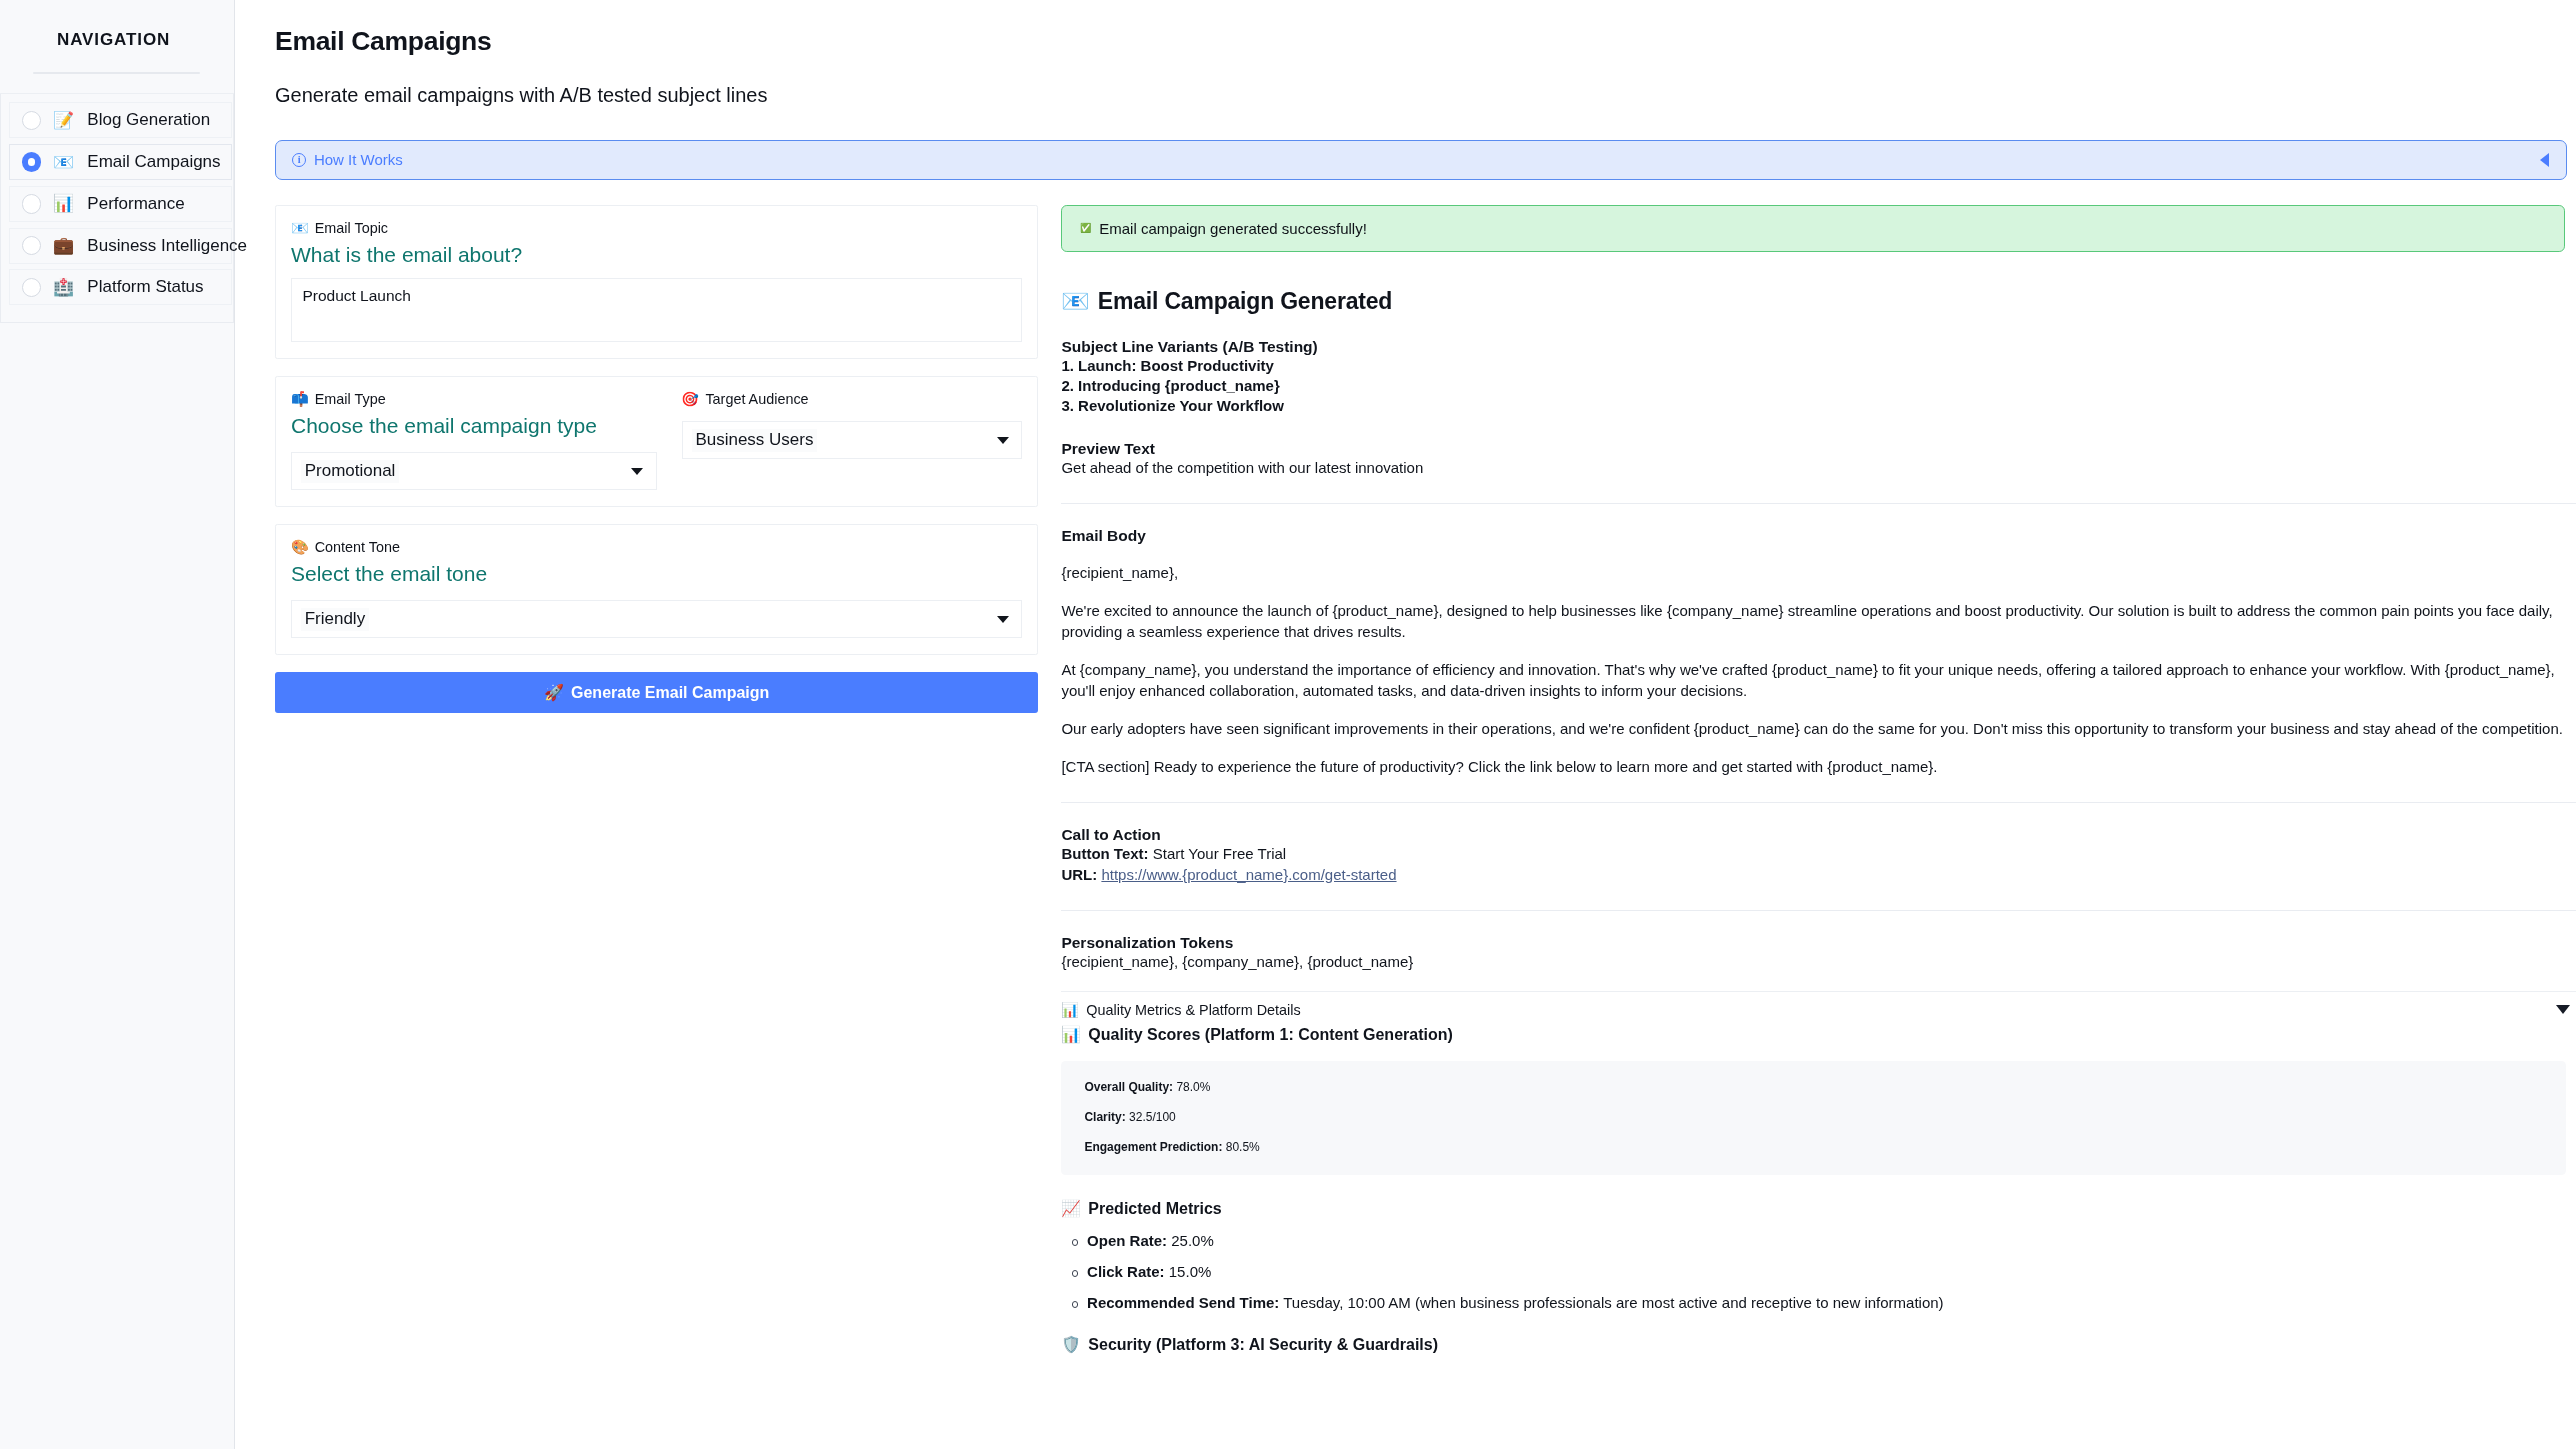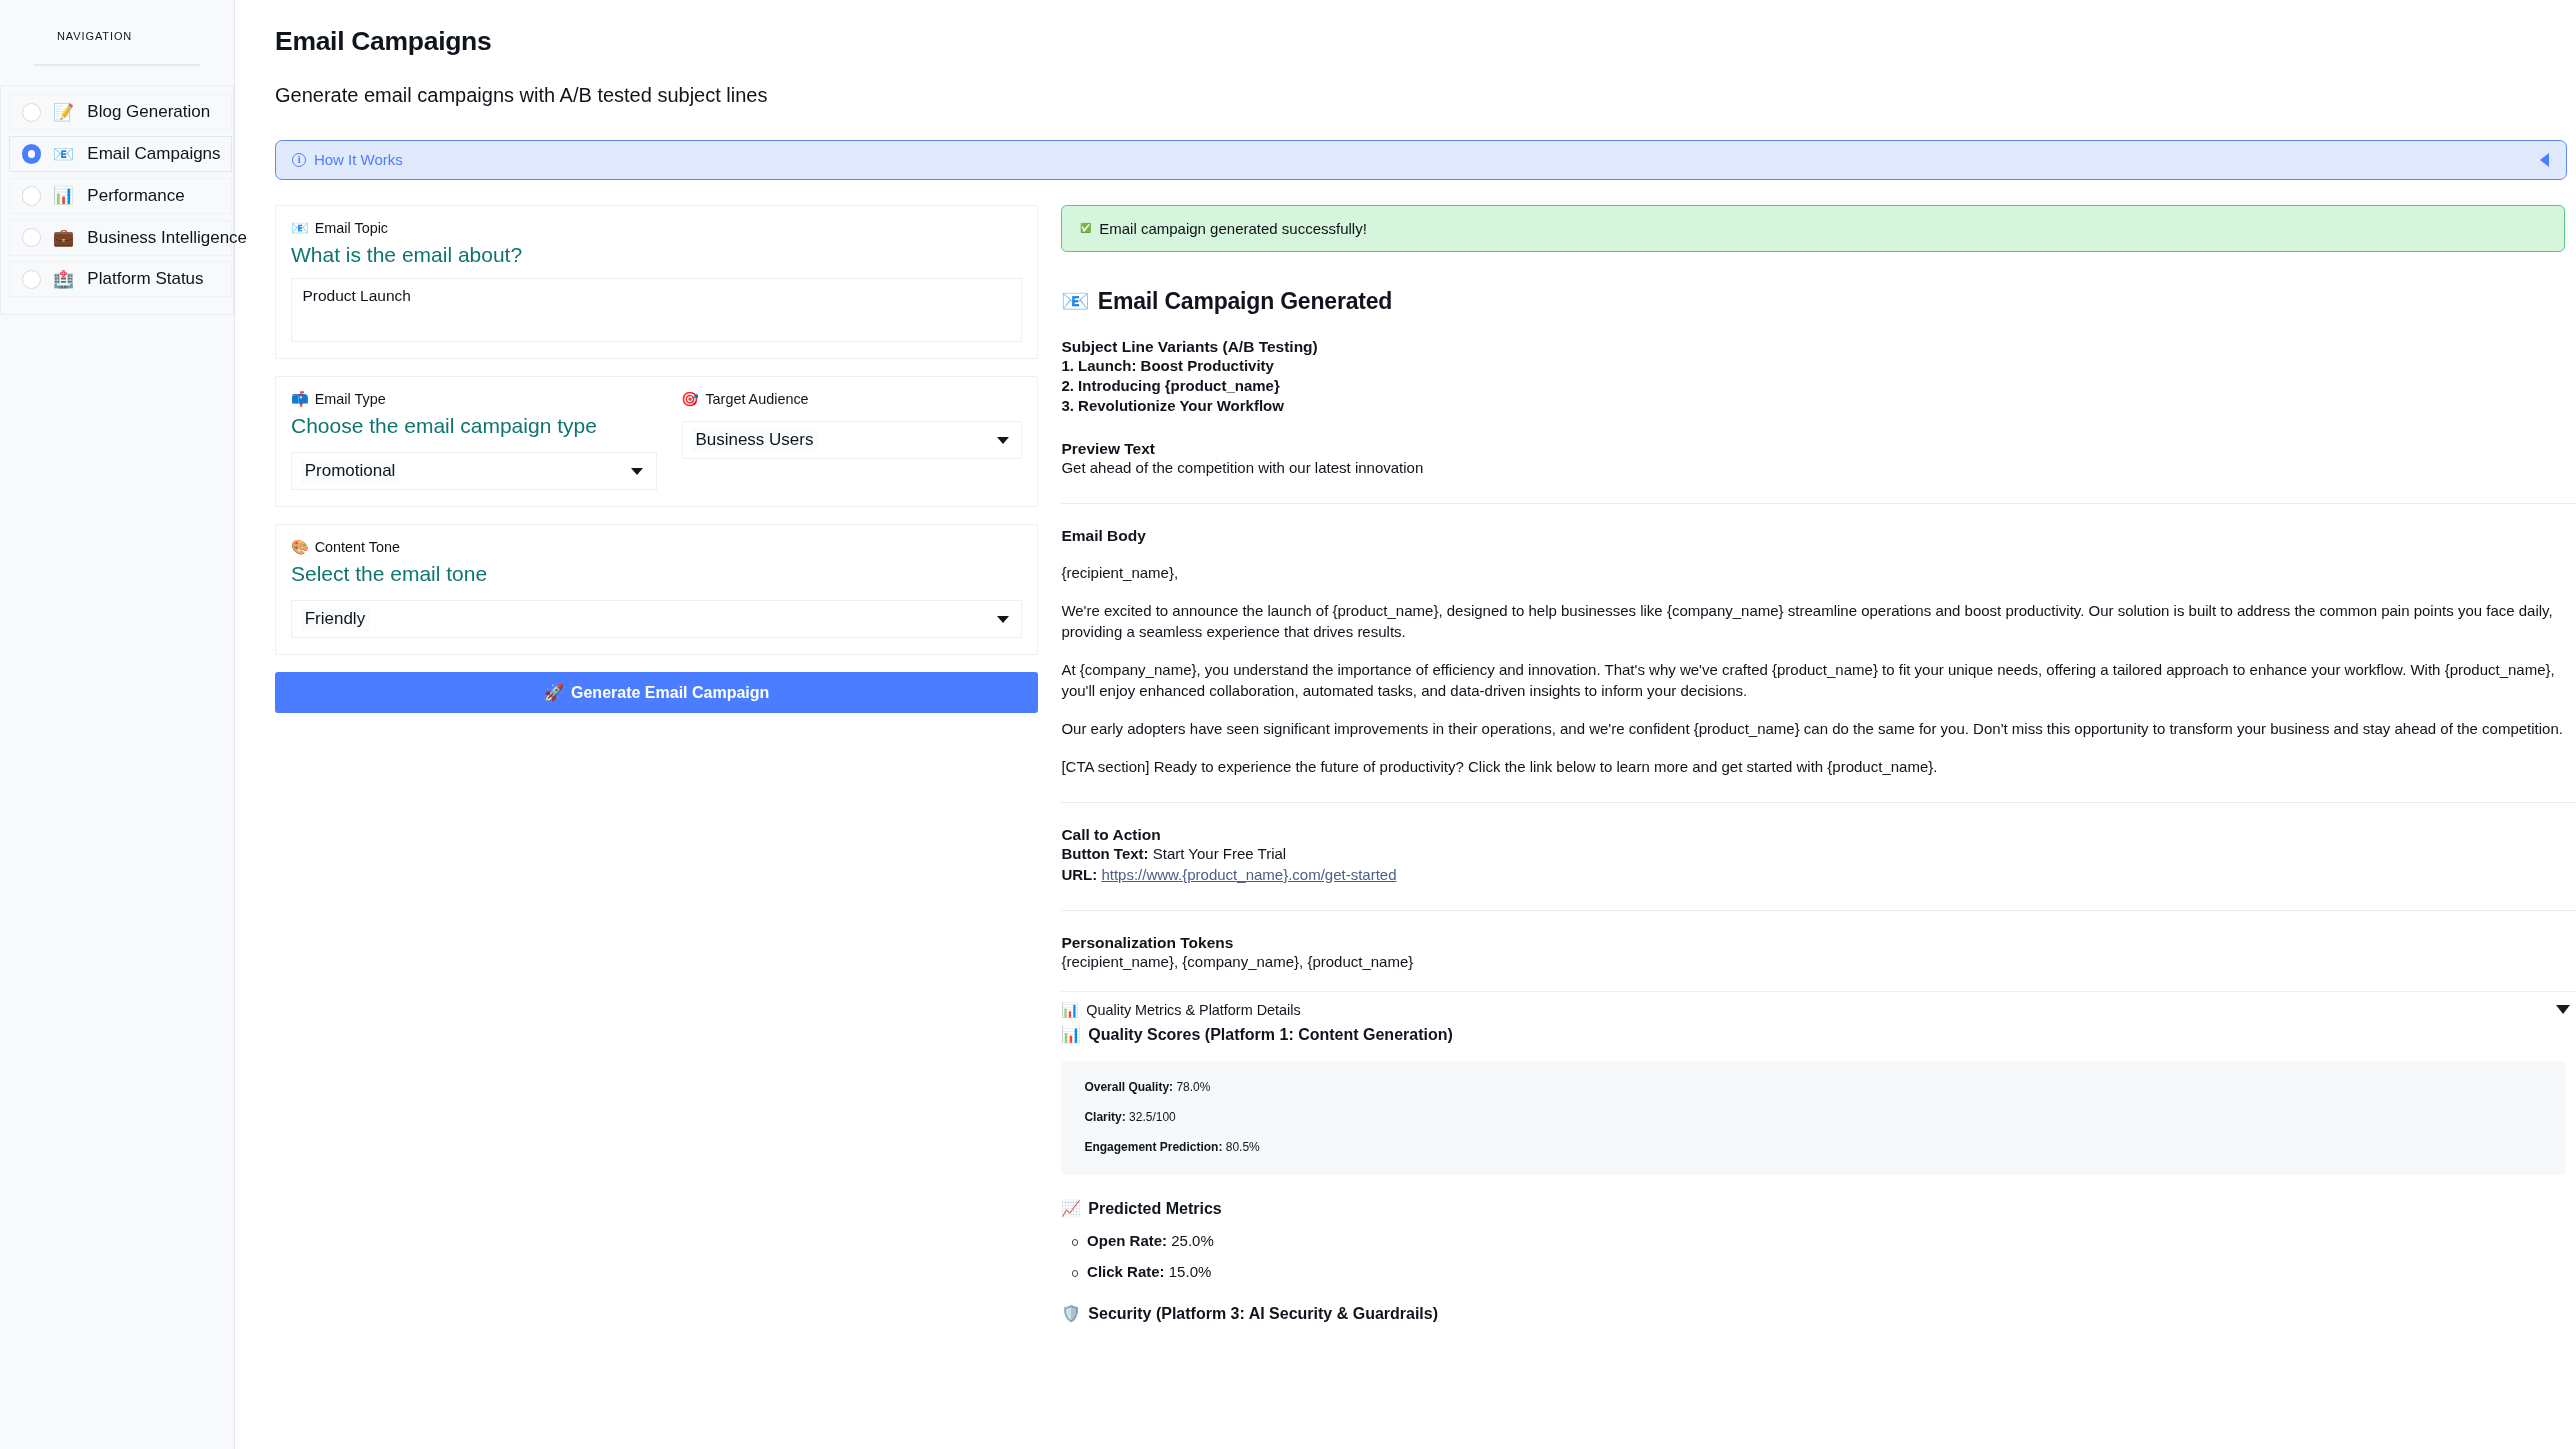--- a/index.html
+++ b/index.html
@@ -18,22 +18,22 @@
     width: 235px;
     min-width: 235px;
     height: 1449px;
     background: #f8f9fb;
     border-right: 1.7px solid #e2e5ea;
     padding: 0 0 0 0;
     position: relative;
   }
   .sidebar-inner { padding: 22px 28px 0 28px; }
   .nav-title {
-    font-size: 11px;
-    font-weight: normal;
+    font-size: 17px;
+    font-weight: bold;
     letter-spacing: 0.9px;
     color: #10141c;
     padding-left: 29px;
     padding-top: 8px;
   }
   .nav-divider {
     margin: 22px 5.8px 0 4.6px;
     height: 2.3px;
     background: #e6e9ee;
     border-radius: 1.2px;
@@ -549,20 +549,24 @@
           </div>
 
           <div class="bullet-line">
             <span class="bullet-dot"></span>
             <span><b>Open Rate:</b> <span>25.0%</span></span>
           </div>
           <div class="bullet-line">
             <span class="bullet-dot"></span>
             <span><b>Click Rate:</b> <span>15.0%</span></span>
           </div>
+          <div class="bullet-line">
+            <span class="bullet-dot"></span>
+            <span><b>Recommended Send Time:</b> <span>Tuesday, 10:00 AM (when business professionals are most active and receptive to new information)</span></span>
+          </div>
 
           <div class="sect-head">
             <span class="emoji">🛡️</span>
             <span>Security (Platform 3: AI Security &amp; Guardrails)</span>
           </div>
 
         </div>
       </div>
     </div>
   </main>

